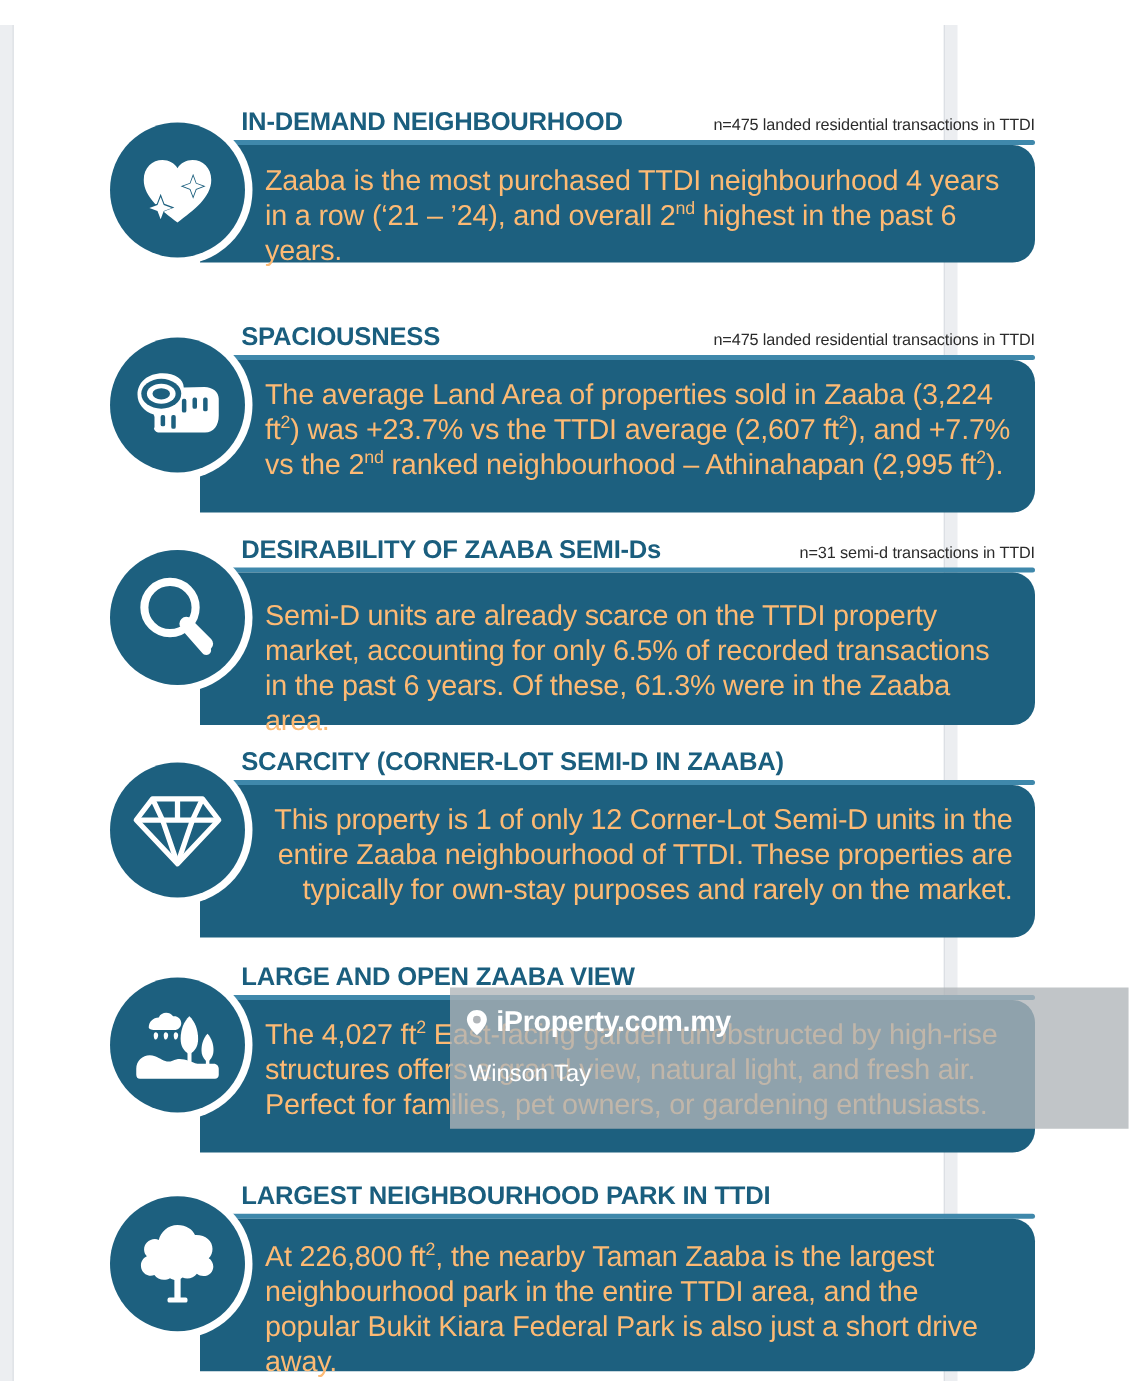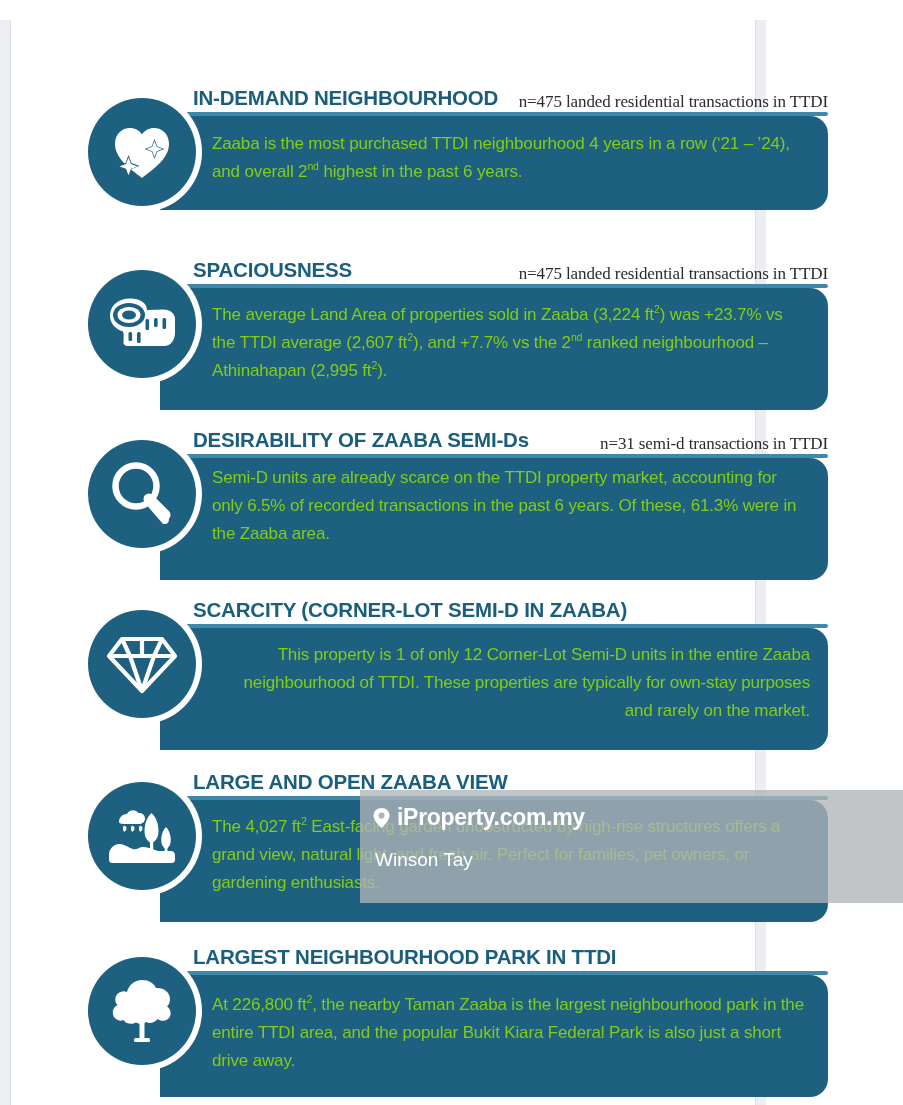--- a/index.html
+++ b/index.html
@@ -78,26 +78,25 @@
     font-weight: bold;
     letter-spacing: -0.2px;
     color: #1a5e7e;
     white-space: nowrap;
     z-index: 5;
   }
   .note {
     position: absolute;
     top: 6px;
     right: 75px;
-    font-size: 17px;
+    font-size: 13px;
     color: #2b2b2b;
     white-space: nowrap;
     z-index: 5;
     letter-spacing: -0.1px;
-    font-family: Liberation Serif, serif;
   }
   .underline {
     position: absolute;
     left: 160px;
     width: 668px;
     height: 4px;
     background: #3f88ab;
     border-radius: 2px;
     z-index: 1;
   }
@@ -106,22 +105,22 @@
     left: 160px;
     width: 668px;
     background: #1d607f;
     border-radius: 0 18px 18px 0;
     z-index: 2;
     box-sizing: border-box;
     padding: 10px 18px 10px 52px;
   }
   .bar p {
     margin: 0;
-    color: #84cc16;
-    font-size: 17px;
+    color: #fdba74;
+    font-size: 23px;
     line-height: 28px;
     letter-spacing: -0.15px;
   }
   .bar sup {
     font-size: 0.62em;
     vertical-align: super;
     line-height: 0;
   }
 
   
@@ -208,21 +207,21 @@
           <rect x="48" y="22" width="3.6" height="9" rx="1.5" fill="#1d607f"></rect>
           <rect x="56.5" y="22" width="3.6" height="11" rx="1.5" fill="#1d607f"></rect>
         </svg>
       </div>
     </div>
 
     <div class="card" style="top:408px;">
       <div class="heading">DESIRABILITY OF ZAABA SEMI-Ds</div>
       <div class="note">n=31 semi-d transactions in TTDI</div>
       <div class="underline" style="top:26px;"></div>
-      <div class="bar" style="top:30px;height:122px;padding-top:6px;">
+      <div class="bar" style="top:30px;height:122px;padding-top:20px;">
         <p>Semi-D units are already scarce on the TTDI property market, accounting for only 6.5% of recorded transactions in the past 6 years. Of these, 61.3% were in the Zaaba area.</p>
       </div>
       <div class="icon-ring" style="top:6px;"></div>
       <div class="icon-circle" style="top:12px;">
         <svg width="68" height="68" viewBox="0 0 68 68" aria-hidden="true">
           <circle cx="28" cy="26" r="20.5" fill="none" stroke="#ffffff" stroke-width="6.5"></circle>
           <path d="M42.5 40.5 L60 58 C62 60 60.5 64 57 64 C55.5 64 54.5 63.3 53.8 62.4 L38.5 45" fill="#ffffff"></path>
           <line x1="41" y1="39" x2="57" y2="55" stroke="#ffffff" stroke-width="11" stroke-linecap="round"></line>
         </svg>
       </div>

